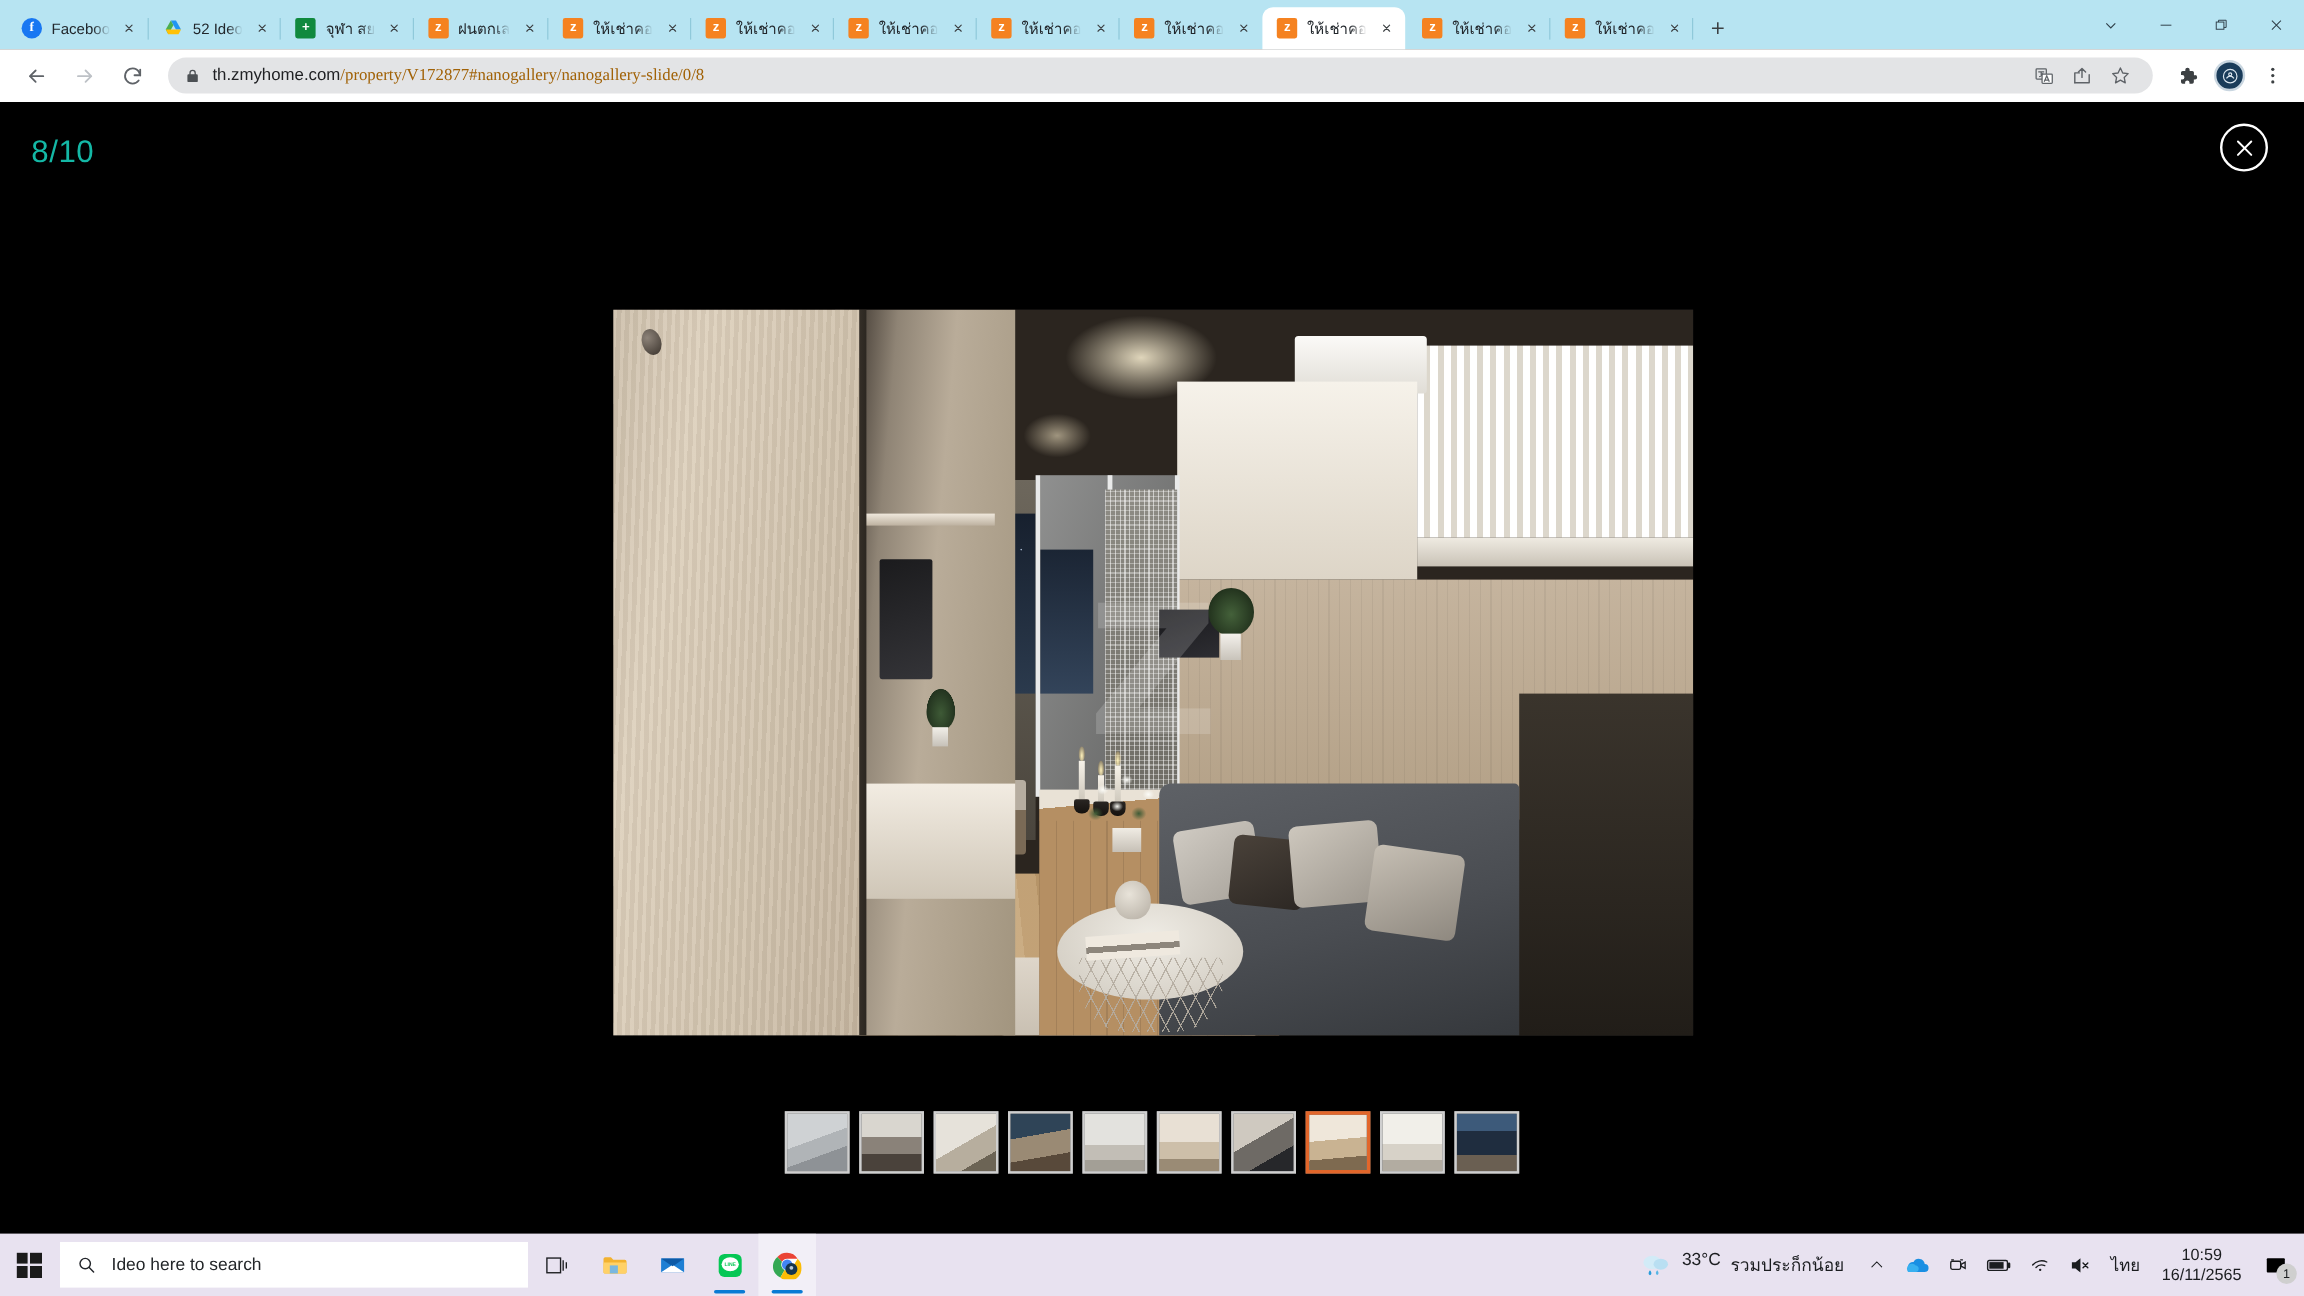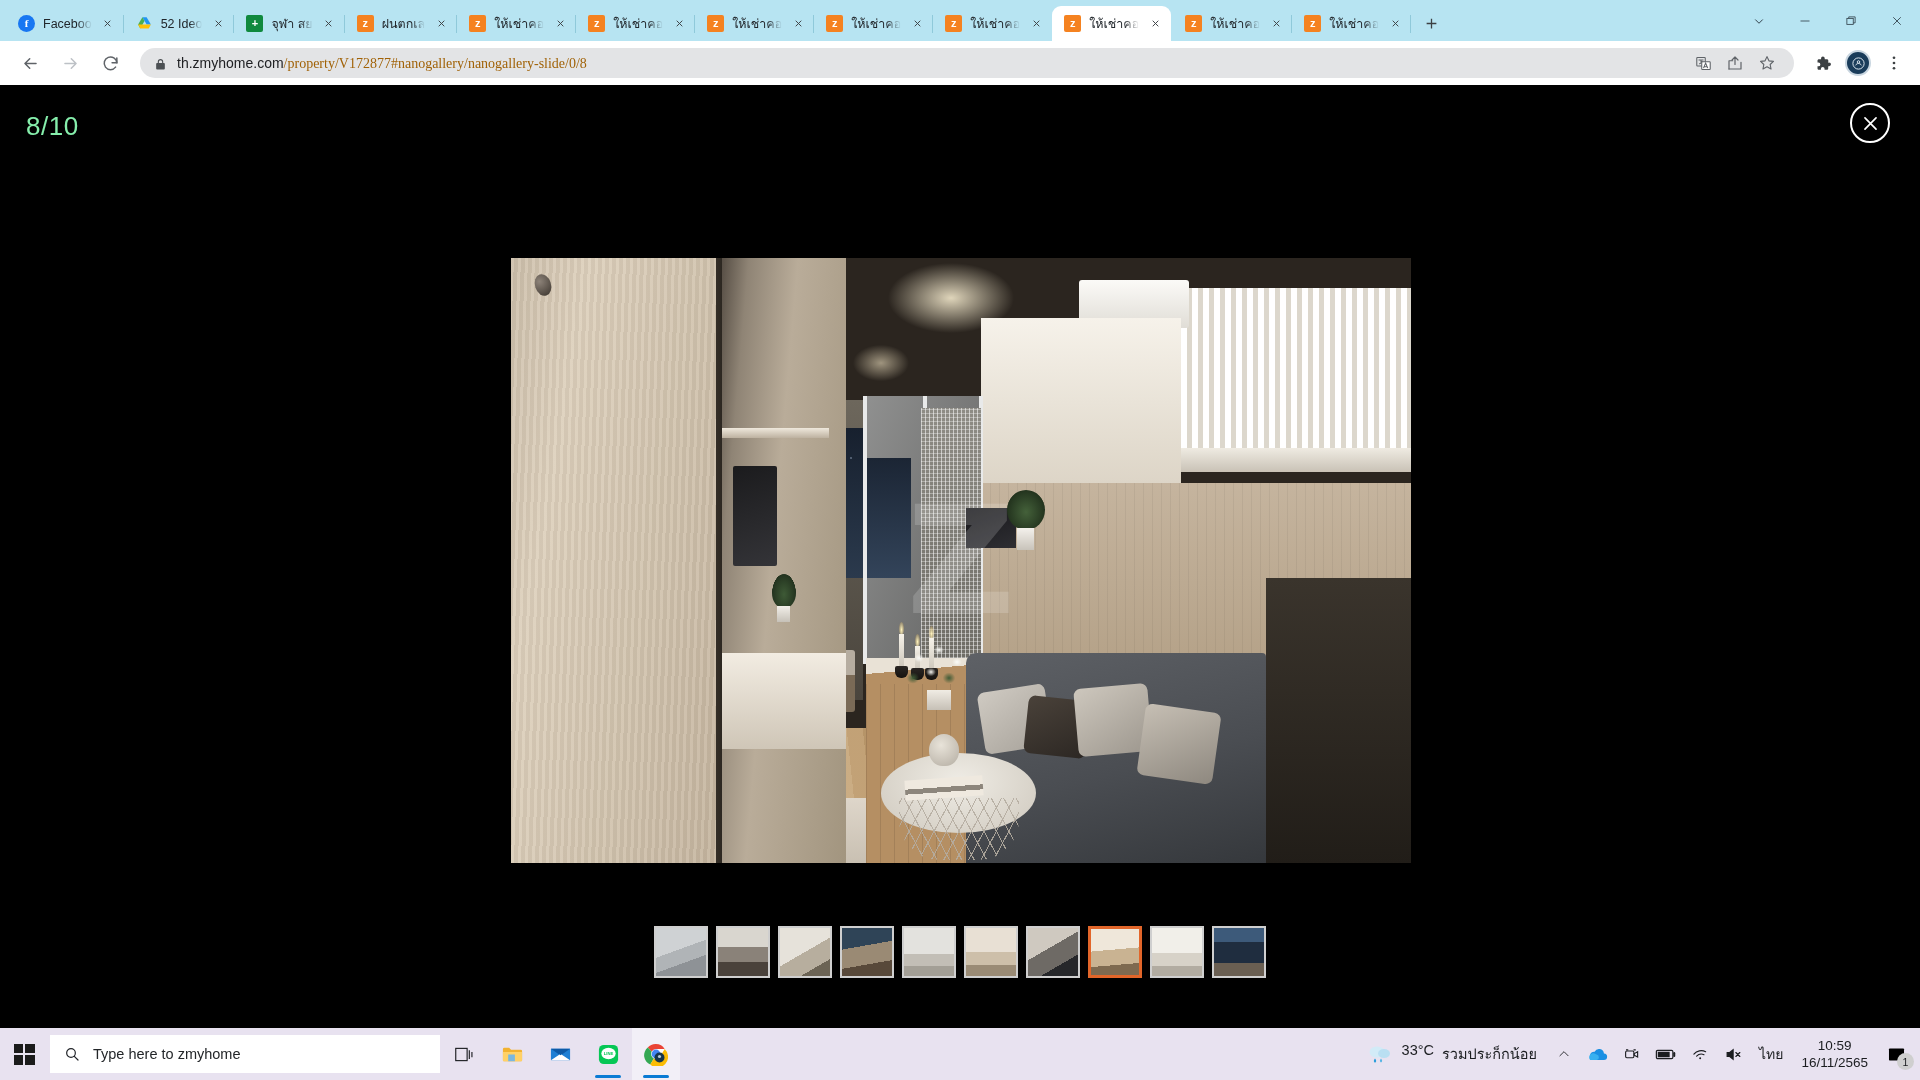--- a/index.html
+++ b/index.html
@@ -131,21 +131,21 @@
   .avatar svg { width: 15px; height: 15px; color: #dbe6ef; }
 
   
   .lightbox {
     position: absolute; top: 85px; left: 0;
     width: 1920px; height: 955px;
     background: #000;
   }
   .counter {
     position: absolute; left: 26px; top: 26px;
-    color: #86efac; font-size: 26px;
+    color: #14b8a6; font-size: 26px;
     letter-spacing: 0.5px;
     font-family: "Liberation Sans", sans-serif;
   }
   .close-circle {
     position: absolute; right: 30px; top: 18px;
     width: 40px; height: 40px; border-radius: 50%;
     border: 2.5px solid #ffffff;
     display: flex; align-items: center; justify-content: center;
   }
   .close-circle svg { width: 19px; height: 19px; color: #fff; }
@@ -816,21 +816,21 @@
           <i></i>
         </span>
     </div>
     <div class="search-box">
       <span class="s-ico">
         <svg viewBox="0 0 24 24" fill="none" stroke="currentColor" stroke-width="1.8" stroke-linecap="round">
             <circle cx="10.5" cy="10.5" r="6.5"></circle>
             <path d="M15.5 15.5L21 21"></path>
           </svg>
       </span>
-      <span class="s-txt">Type here to zmyhome</span>
+      <span class="s-txt">Ideo here to search</span>
     </div>
 
     <div class="tb-app">
       <svg viewBox="0 0 24 24" width="21" height="21" fill="none" stroke="#1b1d20" stroke-width="1.3">
         <rect x="2" y="5" width="13" height="14"></rect>
           <path d="M17.5 7v10M20.5 9v6"></path>
       </svg>
     </div>
     <div class="tb-app">
       <svg viewBox="0 0 24 24" width="23" height="23">

